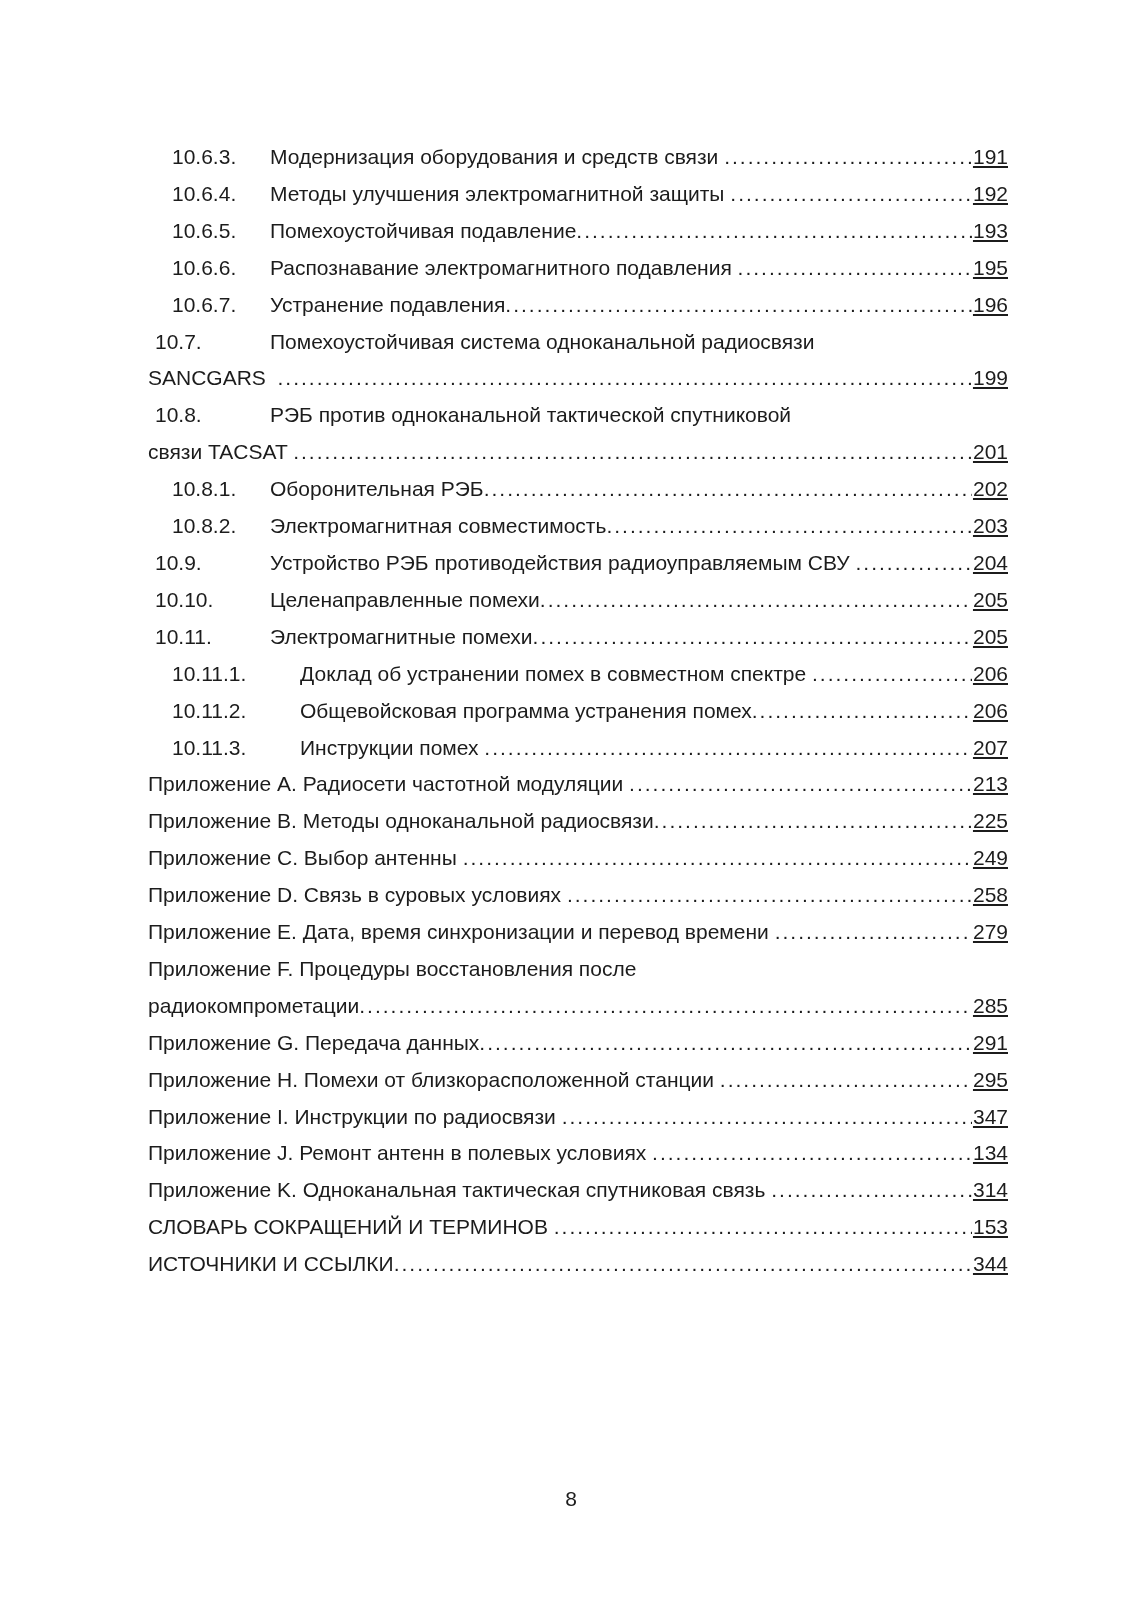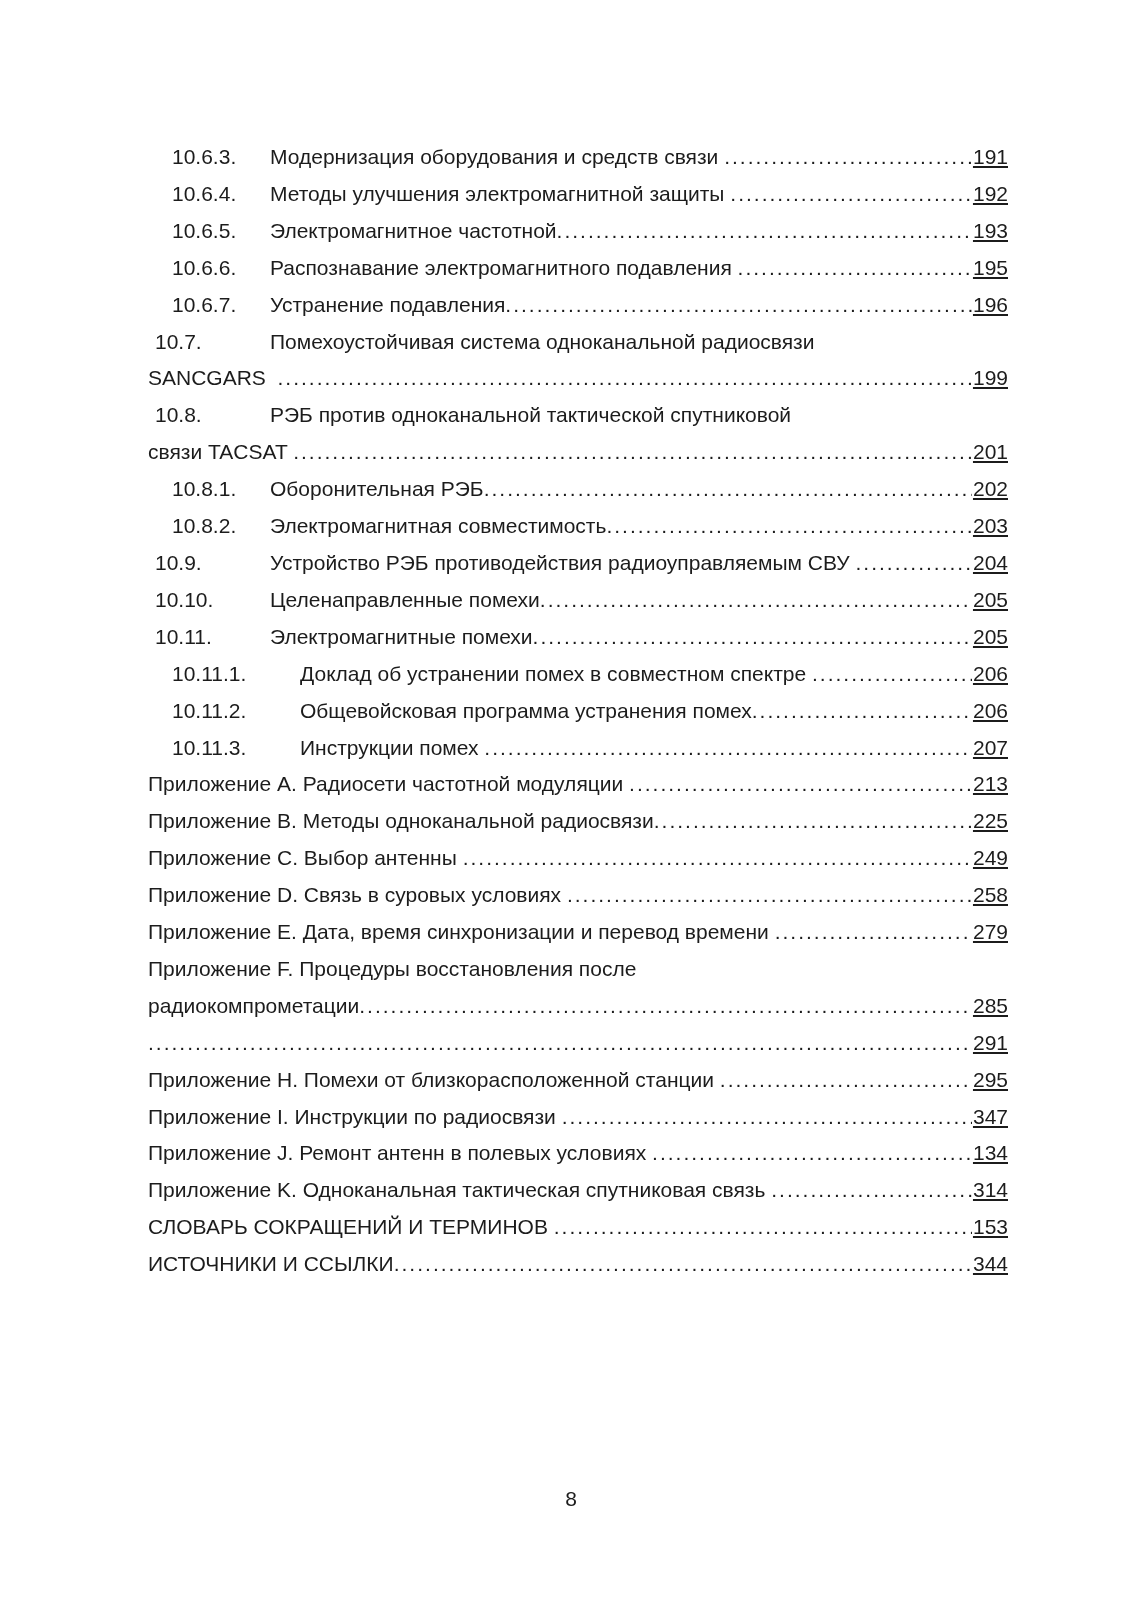--- a/index.html
+++ b/index.html
@@ -83,21 +83,21 @@
       <span class="num">10.6.4.</span>
       <span class="title">Методы улучшения электромагнитной защиты </span>
       <span class="dots"></span>
       <span class="page-ref">192</span>
     </div>
   </div>
 
   <div class="toc-entry l3">
     <div class="line line1">
       <span class="num">10.6.5.</span>
-      <span class="title">Электромагнитное частотной</span>
+      <span class="title">Помехоустойчивая подавление</span>
       <span class="dots"></span>
       <span class="page-ref">193</span>
     </div>
   </div>
 
   <div class="toc-entry l3">
     <div class="line line1">
       <span class="num">10.6.6.</span>
       <span class="title">Распознавание электромагнитного подавления </span>
       <span class="dots"></span>
@@ -257,20 +257,21 @@
       <span class="title">Приложение F. Процедуры восстановления после</span>
       
       
     </div>
   <div class="line line2"><span class="title">радиокомпрометации</span><span class="dots"></span><span class="page-ref">285</span></div>
       </div>
 
   <div class="toc-entry app">
     <div class="line line1">
       
+      <span class="title">Приложение G. Передача данных</span>
       <span class="dots"></span>
       <span class="page-ref">291</span>
     </div>
   </div>
 
   <div class="toc-entry app">
     <div class="line line1">
       
       <span class="title">Приложение H. Помехи от близкорасположенной станции </span>
       <span class="dots"></span>

